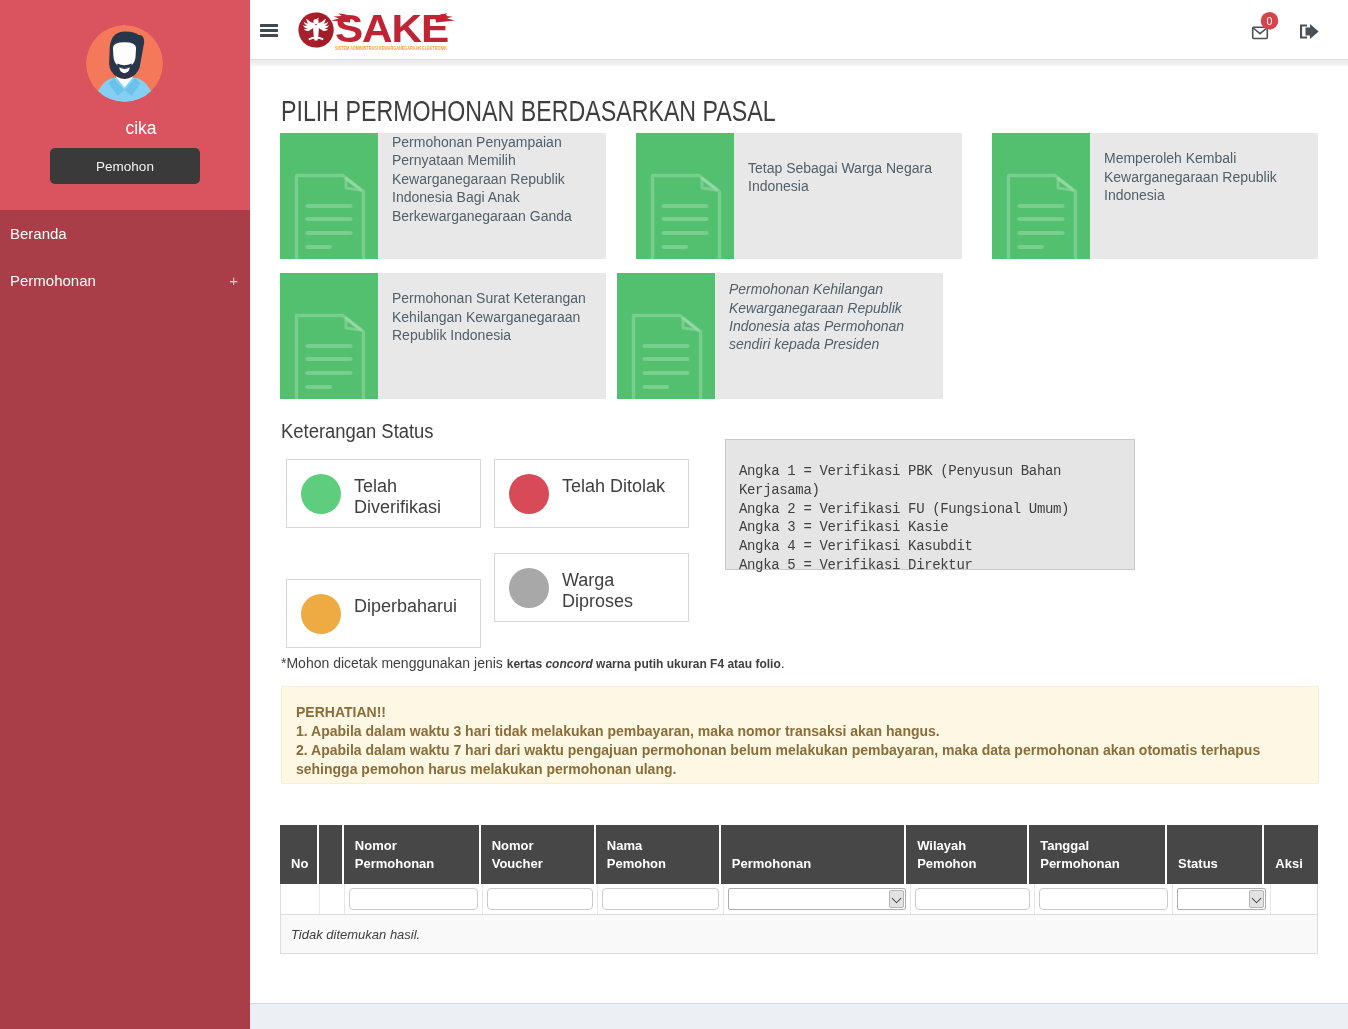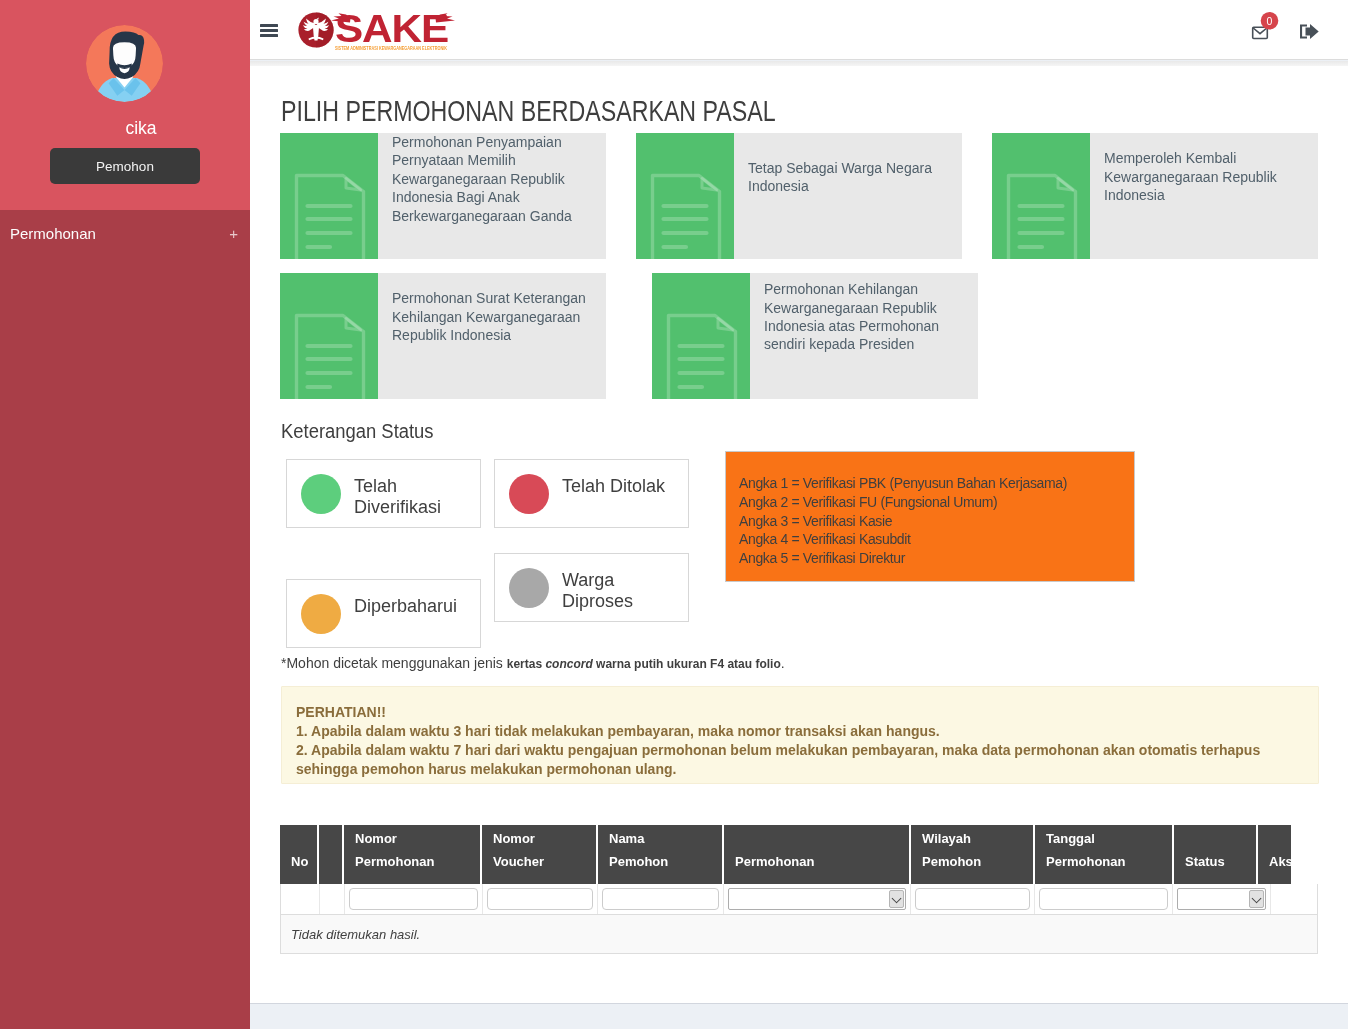--- a/index.html
+++ b/index.html
@@ -28,28 +28,28 @@
 .content { position:absolute; left:250px; top:66px; width:1098px; height:937px; background:#fff; }
 .h1 { position:absolute; left:31px; top:29px; font-size:29px; line-height:33px; color:#3e3e3e; font-weight:400; transform:scaleX(0.80); transform-origin:0 50%; white-space:nowrap; }
 .card { position:absolute; width:326px; height:126px; background:#e8e8e8; }
 .card .green { position:absolute; left:0; top:0; width:98px; height:126px; background:#52c06e; overflow:hidden; }
 .card .txt { position:absolute; left:112px; top:0; width:206px; height:88px; display:table; }
 .card .txt span { display:table-cell; vertical-align:middle; font-size:14px; line-height:18.4px; color:#51606b; }
 .h2 { position:absolute; left:31px; top:354px; font-size:19.6px; color:#3e3e3e; font-weight:400; transform:scaleX(0.94); transform-origin:0 50%; white-space:nowrap; }
 .sbox { position:absolute; width:195px; height:69px; background:#fff; border:1px solid #d7d7d7; }
 .sbox .dot { position:absolute; left:14px; top:14px; width:40px; height:40px; border-radius:50%; }
 .sbox .lbl { position:absolute; left:67px; top:16px; font-size:18px; color:#3f3f3f; }
-.angka { position:absolute; left:475px; top:385px; width:410px; height:131px; background:#f97316; border:1px solid #c9c9c9; font-size:14px; color:#3f3f3f; line-height:18.8px; padding:22px 0 0 13px; letter-spacing:-0.35px; }
+.angka { position:absolute; left:475px; top:373px; width:410px; height:131px; background:#e5e5e5; border:1px solid #c9c9c9; font-size:14px; color:#3f3f3f; line-height:18.8px; padding:22px 0 0 13px; letter-spacing:-0.35px;font-family:Liberation Mono, monospace; }
 .note { position:absolute; left:31px; top:589px; font-size:14px; color:#3f3f3f; }
 .warnbox { position:absolute; left:31px; top:620px; width:1038px; height:98px; background:#fcf8e3; border:1px solid #f5eed5; border-radius:1px; color:#8a6d3b; font-size:14px; font-weight:bold; line-height:19px; padding:16px 15px 0 14px; }
 
 
 .tbl { position:absolute; left:30px; top:759px; width:1038px; }
 .thead { display:flex; background:#fff; }
-.th { background:#474747; color:#fff; font-size:13px; font-weight:bold; height:59px; display:flex; align-items:flex-end; padding:0 8px 11px 11px; border-right:2px solid #fff; line-height:23px; }
+.th { background:#474747; color:#fff; font-size:13px; font-weight:bold; height:59px; display:flex; align-items:flex-end; padding:0 8px 11px 11px; border-right:2px solid #fff; line-height:18px; }
 .th:last-child { border-right:none; }
 .trow { display:flex; border-left:1px solid #ddd; border-right:1px solid #ddd; border-bottom:1px solid #ddd; background:#fff; height:31px; }
 .td { padding:4px; border-right:1px solid #e8e8e8; }
 .td:last-child { border-right:none; }
 .finput { width:100%; height:22px; border:1px solid #ccc; border-radius:4px; background:#fff; }
 .fselect { width:100%; height:22px; border:1px solid #adadad; border-radius:2px; background:#fff; position:relative; }
 .fselect .btn { position:absolute; right:1px; top:1px; bottom:1px; width:15px; background:#e2e2e2; border:1px solid #b5b5b5; border-radius:2px; }
 .fselect .btn:after { content:""; position:absolute; left:3.2px; top:4.2px; width:5.8px; height:5.8px; border-left:1.8px solid #444; border-bottom:1.8px solid #444; transform:rotate(-45deg); }
 .empty { border:1px solid #ddd; border-top:none; background:#f9f9f9; height:39px; font-style:italic; font-size:13px; color:#3f3f3f; padding:12px 0 0 10px; }
 
@@ -123,20 +123,21 @@
         <path d="M28,24 Q28,17.8 40,17.8 Q52,17.8 52,24 L51.6,31.5 Q51.4,39.5 46,43.2 Q40,46.4 34,43.2 Q28.6,39.5 28.4,31.5 Z" fill="#fdfdfd"></path>
 
         <path d="M32.5,40 Q40,43.6 47.5,40 L47.5,43 Q40,46.6 32.5,43 Z" fill="#273648"></path>
         <path d="M34.5,44 Q40,47.6 45.5,44 Q44.8,49.8 40,50 Q35.2,49.8 34.5,44 Z" fill="#fff"></path>
       </g>
     </svg></div>
     <div class="uname">cika</div>
     <div class="rolebtn">Pemohon</div>
   </div>
   <div class="menu">
+    <div class="mitem">Beranda</div>
     <div class="mitem">Permohonan<span class="plus">+</span></div>
   </div>
 </div>
 
 <div class="content">
   <div class="h1">PILIH PERMOHONAN BERDASARKAN PASAL</div>
 
   <div class="card" style="left:30px; top:67px;">
     <div class="green">
         <svg width="72" height="90" viewBox="0 0 72 90" style="position:absolute;left:14px;top:40px;">
@@ -206,21 +207,21 @@
           <line x1="13.5" y1="60" x2="56.5" y2="60"></line>
           <line x1="13.5" y1="74" x2="36" y2="74"></line>
         </g>
       </g>
     </svg>
       </div>
     <div class="txt">
         <span>Permohonan Surat Keterangan Kehilangan Kewarganegaraan Republik Indonesia</span>
       </div>
   </div>
-  <div class="card" style="left:402px; top:207px;">
+  <div class="card" style="left:367px; top:207px;font-style:italic;">
     <div class="green">
         <svg width="72" height="90" viewBox="0 0 72 90" style="position:absolute;left:14px;top:40px;">
       <g stroke="rgba(255,255,255,0.22)" fill="none">
         <path d="M2.5,2.5 L49,2.5 L69.5,18.5 L69.5,92 L2.5,92 Z" stroke-width="3.4" stroke-linejoin="round"></path>
         <path d="M52,5.5 L66.5,17 L52,15 Z" stroke-width="3" stroke-linejoin="round"></path>
         <g stroke-width="4.2" stroke-linecap="round">
           <line x1="13.5" y1="33" x2="56.5" y2="33"></line>
           <line x1="13.5" y1="46" x2="56.5" y2="46"></line>
           <line x1="13.5" y1="60" x2="56.5" y2="60"></line>
           <line x1="13.5" y1="74" x2="36" y2="74"></line>
@@ -271,22 +272,22 @@
   <div class="tbl">
     <div class="thead">
       <div class="th" style="width:39px;">No</div>
       <div class="th" style="width:25px;"></div>
       <div class="th" style="width:138px;">Nomor<br>Permohonan</div>
       <div class="th" style="width:116px;">Nomor<br>Voucher</div>
       <div class="th" style="width:126px;">Nama<br>Pemohon</div>
       <div class="th" style="width:187px;">Permohonan</div>
       <div class="th" style="width:124px;">Wilayah<br>Pemohon</div>
       <div class="th" style="width:139px;">Tanggal<br>Permohonan</div>
-      <div class="th" style="width:84px;">Status</div>
-      <div class="th" style="width:33px;">Aksi</div>
+      <div class="th" style="width:98px;">Status</div>
+      <div class="th" style="width:54px;">Aksi</div>
     </div>
     <div class="trow">
       <div class="td" style="width:39px;"></div>
       <div class="td" style="width:25px;"></div>
       <div class="td" style="width:138px;">
           <div class="finput"></div>
         </div>
       <div class="td" style="width:116px;">
           <div class="finput"></div>
         </div>

